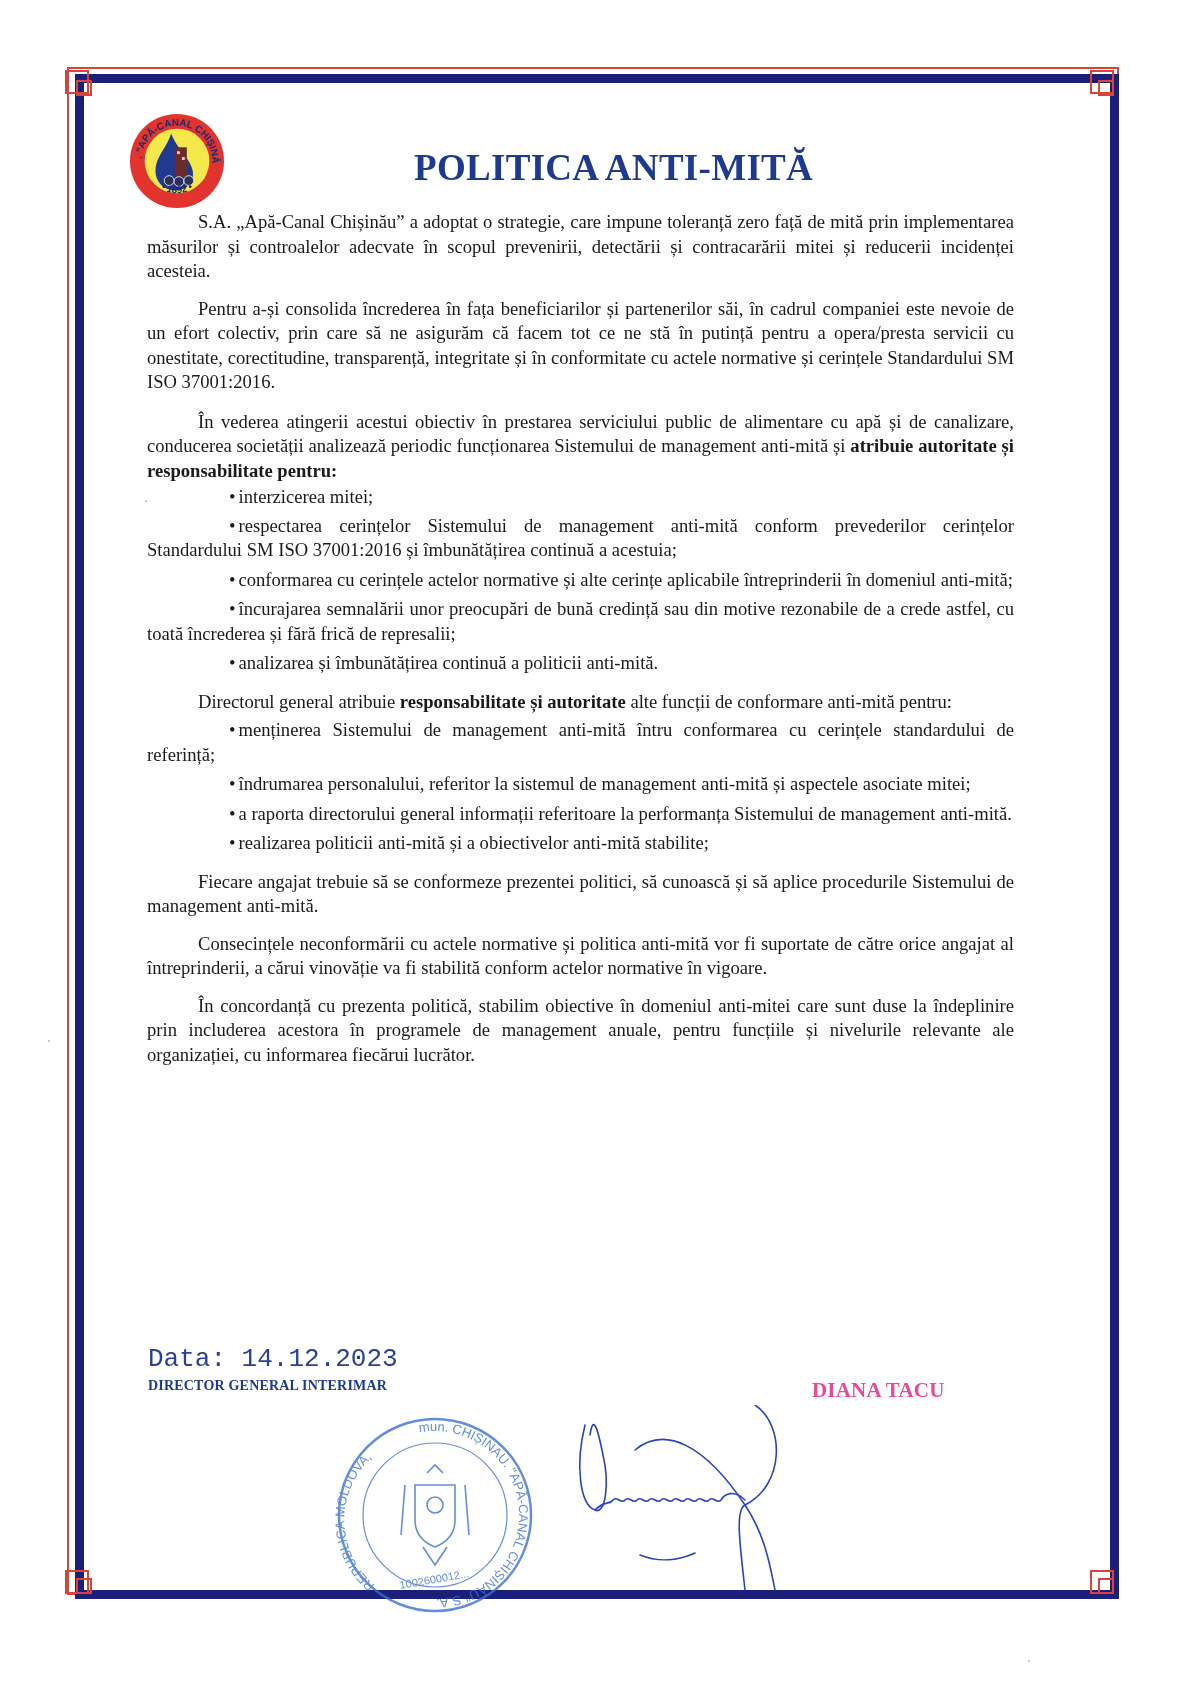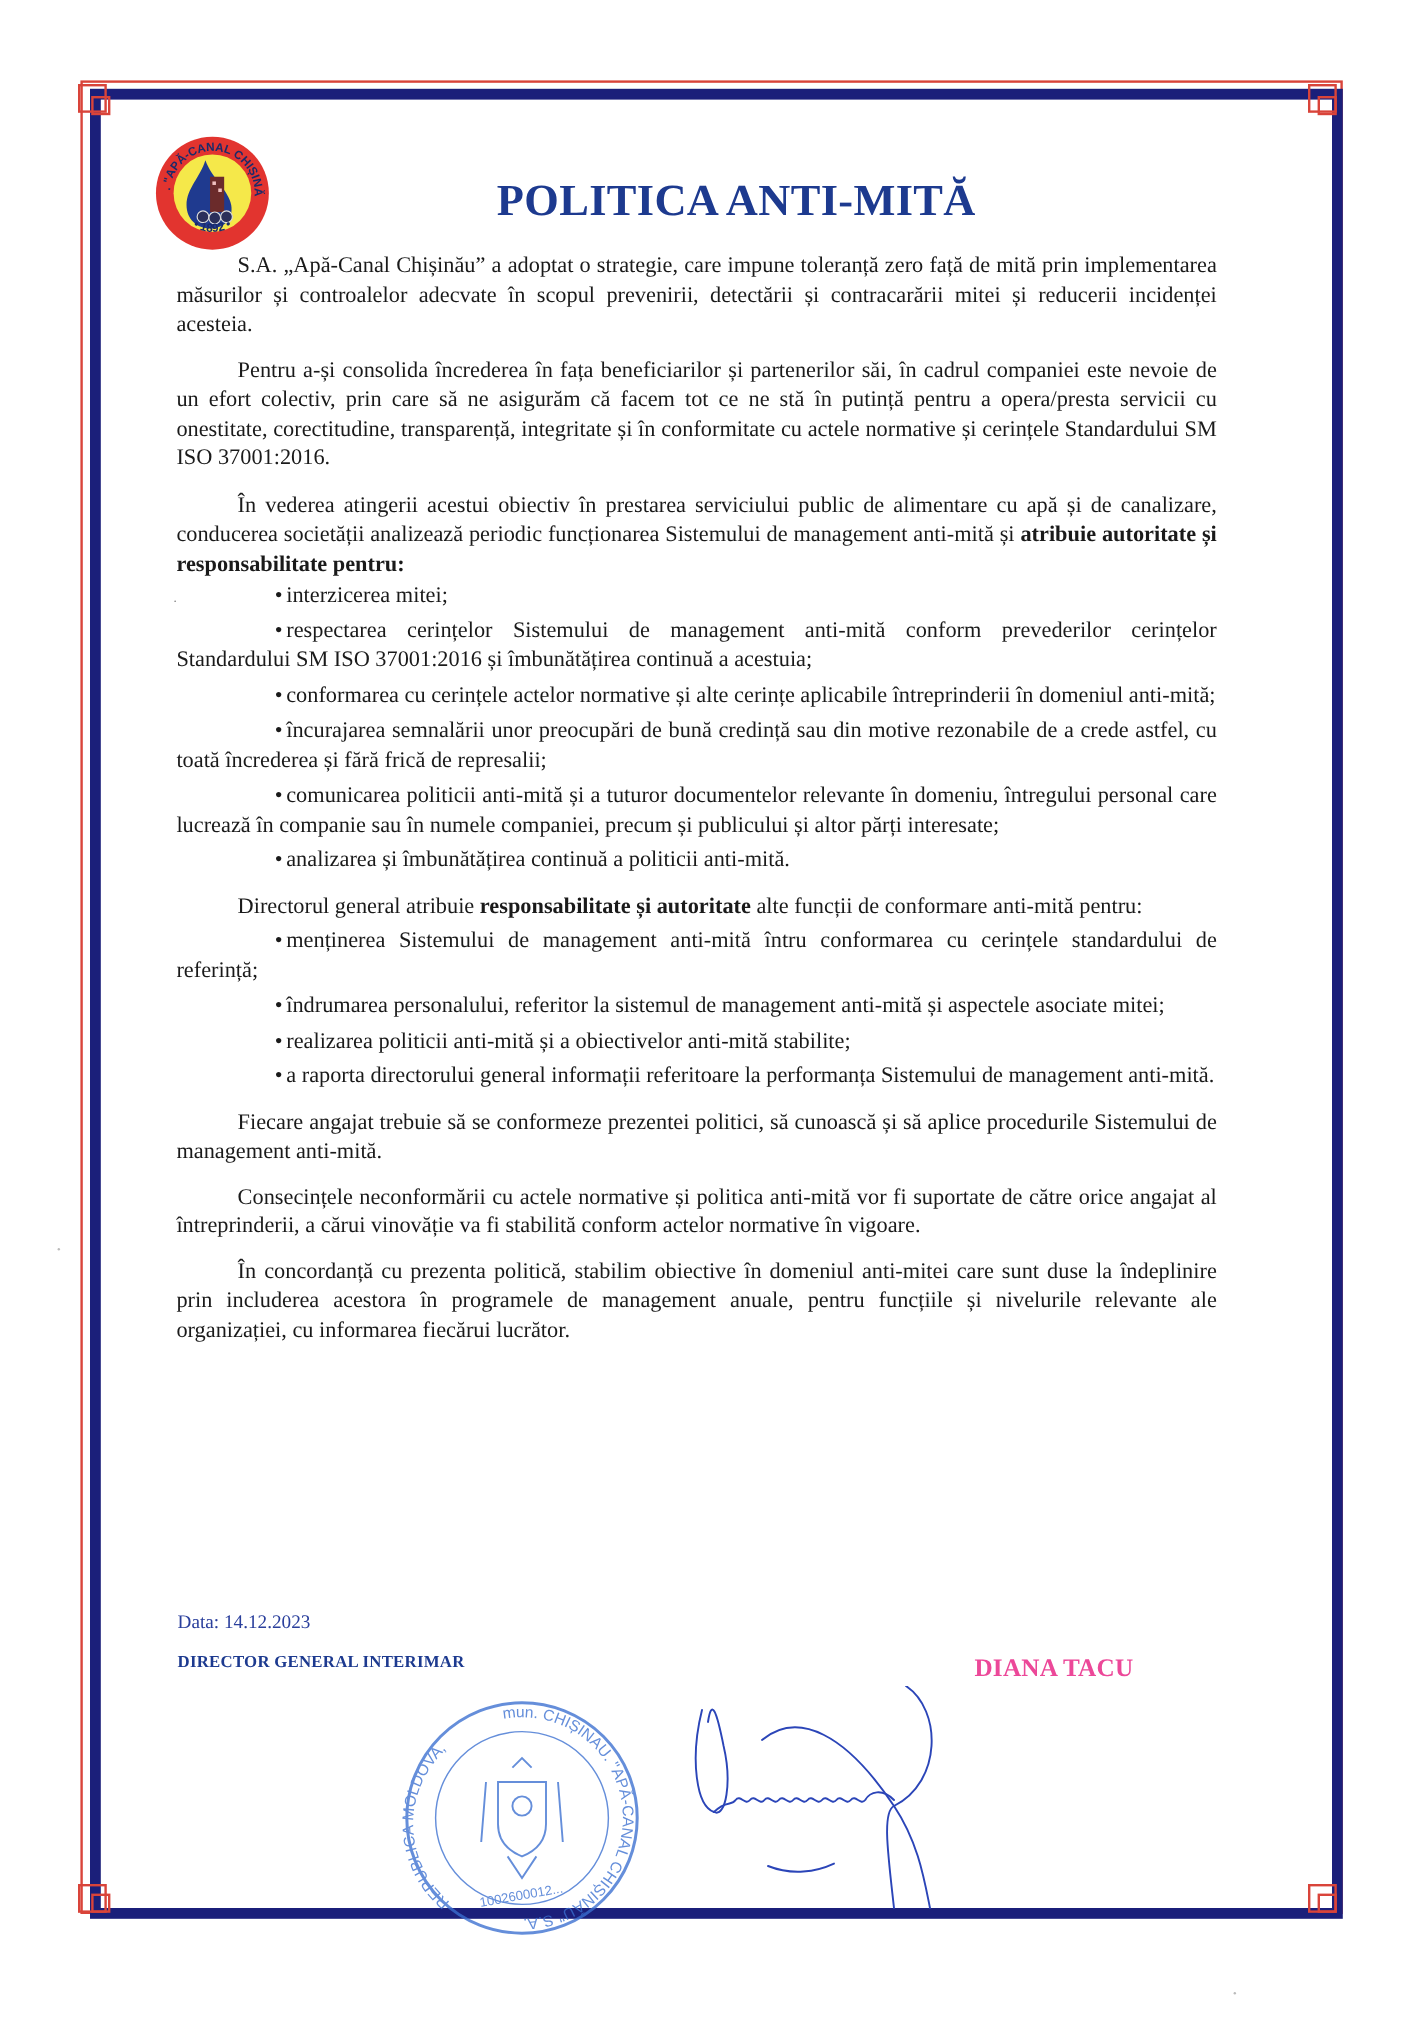--- a/index.html
+++ b/index.html
@@ -25,21 +25,21 @@
   .body { position: absolute; left: 147px; top: 210px; width: 867px; font-size: 18.6px; line-height: 24.5px; text-align: justify; }
   .body p { margin: 0 0 13px 0; text-indent: 51px; }
   .body p.item { margin: 0 0 5px 0; text-indent: 41px; }
   .body p.item.first { margin-bottom: 4px; }
   .body p.after-list { margin-top: 14px; }
   .bullet { display: inline-block; margin-right: 3px; }
   .stray-dot { position: absolute; left: -3px; font-size: 12px; color: #888; }
   b { font-weight: bold; }
 
   
-  .date { position: absolute; left: 148px; top: 1344px; font-size: 16px; color: #2a3f9c; }
+  .date { position: absolute; left: 148px; top: 1344px; font-size: 26px; color: #2a3f9c; font-family: Liberation Mono, monospace; }
   .director { position: absolute; left: 148px; top: 1378px; font-weight: bold; font-size: 14px; color: #1d3a8f; letter-spacing: 0.2px; }
   .name { position: absolute; left: 812px; top: 1378px; font-weight: bold; font-size: 21px; color: #ec4899; letter-spacing: 0.2px; }
   .stamp { position: absolute; left: 335px; top: 1415px; width: 200px; height: 200px; opacity: 0.78; }
   .signature { position: absolute; left: 575px; top: 1405px; width: 260px; height: 190px; }
   .speck { position: absolute; width: 2px; height: 2px; background: #bbb; border-radius: 1px; }
 </style>
 </head>
 <body>
 
 <div class="page">
@@ -85,33 +85,32 @@
     <p style="margin-bottom:2px;margin-top:15px;">
       <span>În vederea atingerii acestui obiectiv în prestarea serviciului public de alimentare cu apă și de canalizare, conducerea societății analizează periodic funcționarea Sistemului de management anti-mită și </span><b>atribuie autoritate și responsabilitate pentru:</b>
     </p>
 
     <div style="position:relative;">
       <span class="stray-dot" style="top:4px;">·</span>
       <p class="item first"><span class="bullet">•</span><span>interzicerea mitei;</span></p>
       <p class="item"><span class="bullet">•</span><span>respectarea cerințelor Sistemului de management anti-mită conform prevederilor cerințelor Standardului SM ISO 37001:2016 și îmbunătățirea continuă a acestuia;</span></p>
       <p class="item"><span class="bullet">•</span><span>conformarea cu cerințele actelor normative și alte cerințe aplicabile întreprinderii în domeniul anti-mită;</span></p>
       <p class="item"><span class="bullet">•</span><span>încurajarea semnalării unor preocupări de bună credință sau din motive rezonabile de a crede astfel, cu toată încrederea și fără frică de represalii;</span></p>
-      <p class="item"><span class="bullet">•</span><span>comunicarea politicii anti-mită și a tuturor documentelor relevante în domeniu, întregului personal care lucrează în companie sau în numele companiei, precum și publicului și altor părți interesate;</span></p>
       <p class="item"><span class="bullet">•</span><span>analizarea și îmbunătățirea continuă a politicii anti-mită.</span></p>
     </div>
 
     <p class="after-list" style="margin-bottom:4px;">
       <span>Directorul general atribuie </span><b>responsabilitate și autoritate</b><span> alte funcții de conformare anti-mită pentru:</span>
     </p>
 
     <div>
       <p class="item"><span class="bullet">•</span><span>menținerea Sistemului de management anti-mită întru conformarea cu cerințele standardului de referință;</span></p>
       <p class="item"><span class="bullet">•</span><span>îndrumarea personalului, referitor la sistemul de management anti-mită și aspectele asociate mitei;</span></p>
+      <p class="item"><span class="bullet">•</span><span>a raporta directorului general informații referitoare la performanța Sistemului de management anti-mită.</span></p>
       <p class="item"><span class="bullet">•</span><span>realizarea politicii anti-mită și a obiectivelor anti-mită stabilite;</span></p>
-      <p class="item"><span class="bullet">•</span><span>a raporta directorului general informații referitoare la performanța Sistemului de management anti-mită.</span></p>
     </div>
 
     <p class="after-list">Fiecare angajat trebuie să se conformeze prezentei politici, să cunoască și să aplice procedurile Sistemului de management anti-mită.</p>
     <p>Consecințele neconformării cu actele normative și politica anti-mită vor fi suportate de către orice angajat al întreprinderii, a cărui vinovăție va fi stabilită conform actelor normative în vigoare.</p>
     <p>În concordanță cu prezenta politică, stabilim obiective în domeniul anti-mitei care sunt duse la îndeplinire prin includerea acestora în programele de management anuale, pentru funcțiile și nivelurile relevante ale organizației, cu informarea fiecărui lucrător.</p>
   </div>
 
   <div class="date">Data: 14.12.2023</div>
   <div class="director">DIRECTOR GENERAL INTERIMAR</div>
   <div class="name">DIANA TACU</div>

